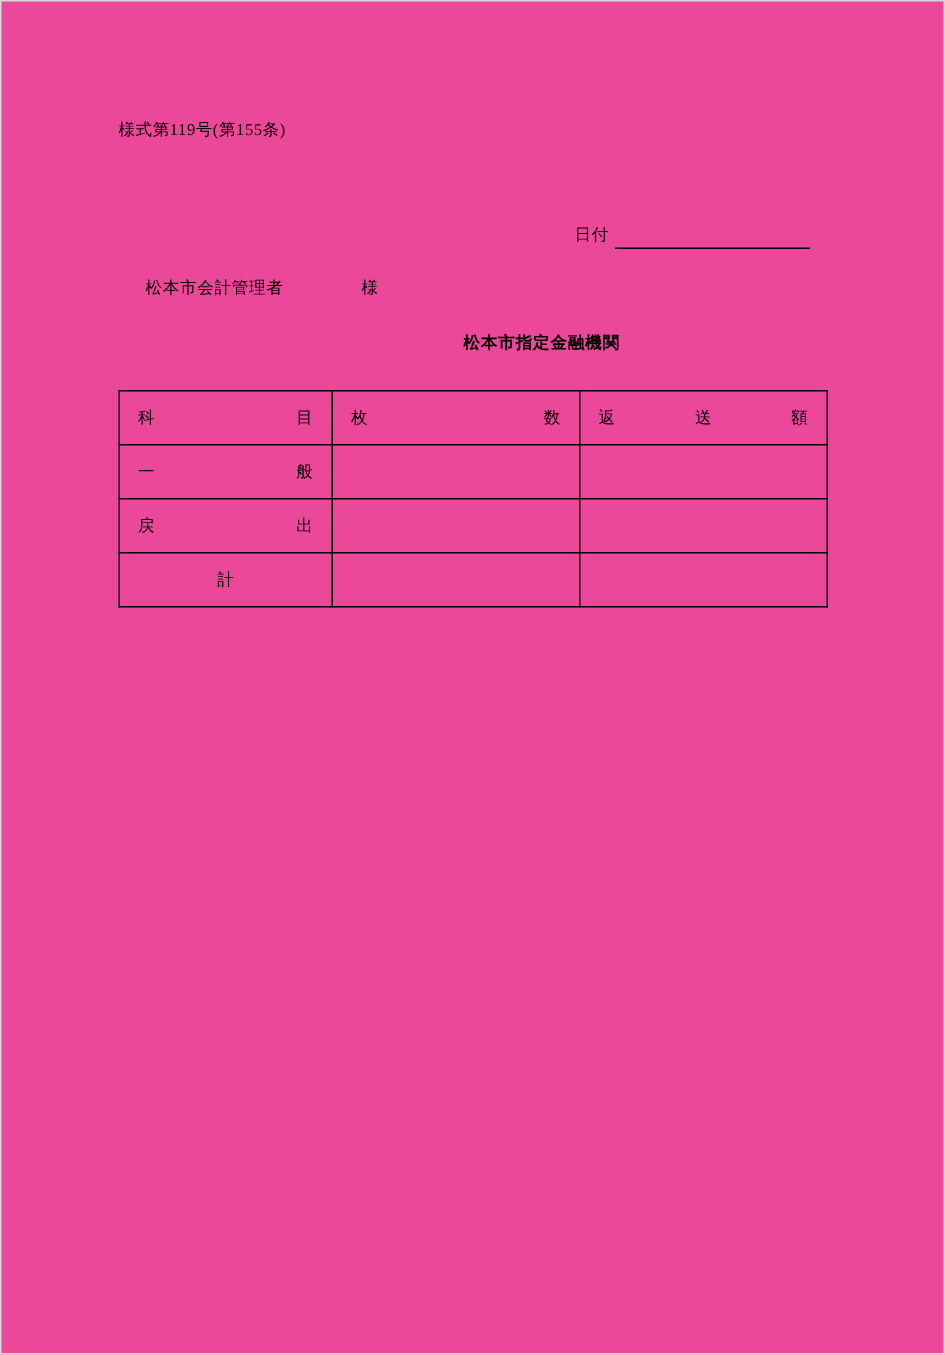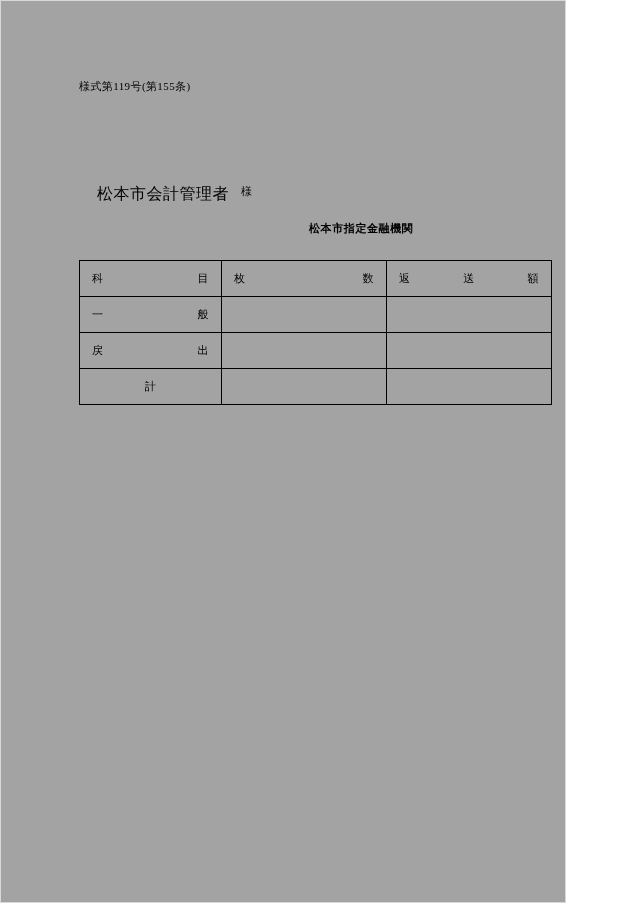--- a/index.html
+++ b/index.html
@@ -12,25 +12,25 @@
     height: 903px;
     position: relative;
     font-family: "Liberation Serif", "DejaVu Serif", serif;
     color: #000000;
     overflow: hidden;
   }
   .page {
     position: absolute;
     left: 0;
     top: 0;
-    width: 566px;
+    width: 630px;
     height: 903px;
     border: 1px solid #d8d8d8;
     box-sizing: border-box;
-    background: #a3a3a3;
+    background: #ec4899;
   }
   .form-no {
     position: absolute;
     left: 78px;
     top: 78px;
     font-size: 11px;
     letter-spacing: 0.4px;
     white-space: nowrap;
   }
   .doc-title {
@@ -60,21 +60,21 @@
     display: inline-block;
     width: 130px;
     border-bottom: 1px solid #000;
     height: 14px;
     margin-left: 4px;
   }
   .addressee {
     position: absolute;
     left: 96px;
     top: 183px;
-    font-size: 16px;
+    font-size: 11px;
     letter-spacing: 0.5px;
     white-space: nowrap;
   }
   .addressee-honorific {
     position: absolute;
     left: 240px;
     top: 183px;
     font-size: 11px;
     letter-spacing: 0.5px;
     white-space: nowrap;
@@ -120,20 +120,24 @@
   .blank-cell { }
 </style>
 </head>
 <body>
 
 <div class="page">
 
   <div class="form-no">様式第119号(第155条)</div>
 
 
+  <div class="date-row">
+    <span class="date-label">日付</span>
+    <span class="date-line"></span>
+  </div>
 
   <div class="addressee">松本市会計管理者</div>
   <div class="addressee-honorific">様</div>
 
   <div class="issuer">松本市指定金融機関</div>
 
   <table class="form-table">
     <colgroup>
       <col class="col-a">
       <col class="col-b">

